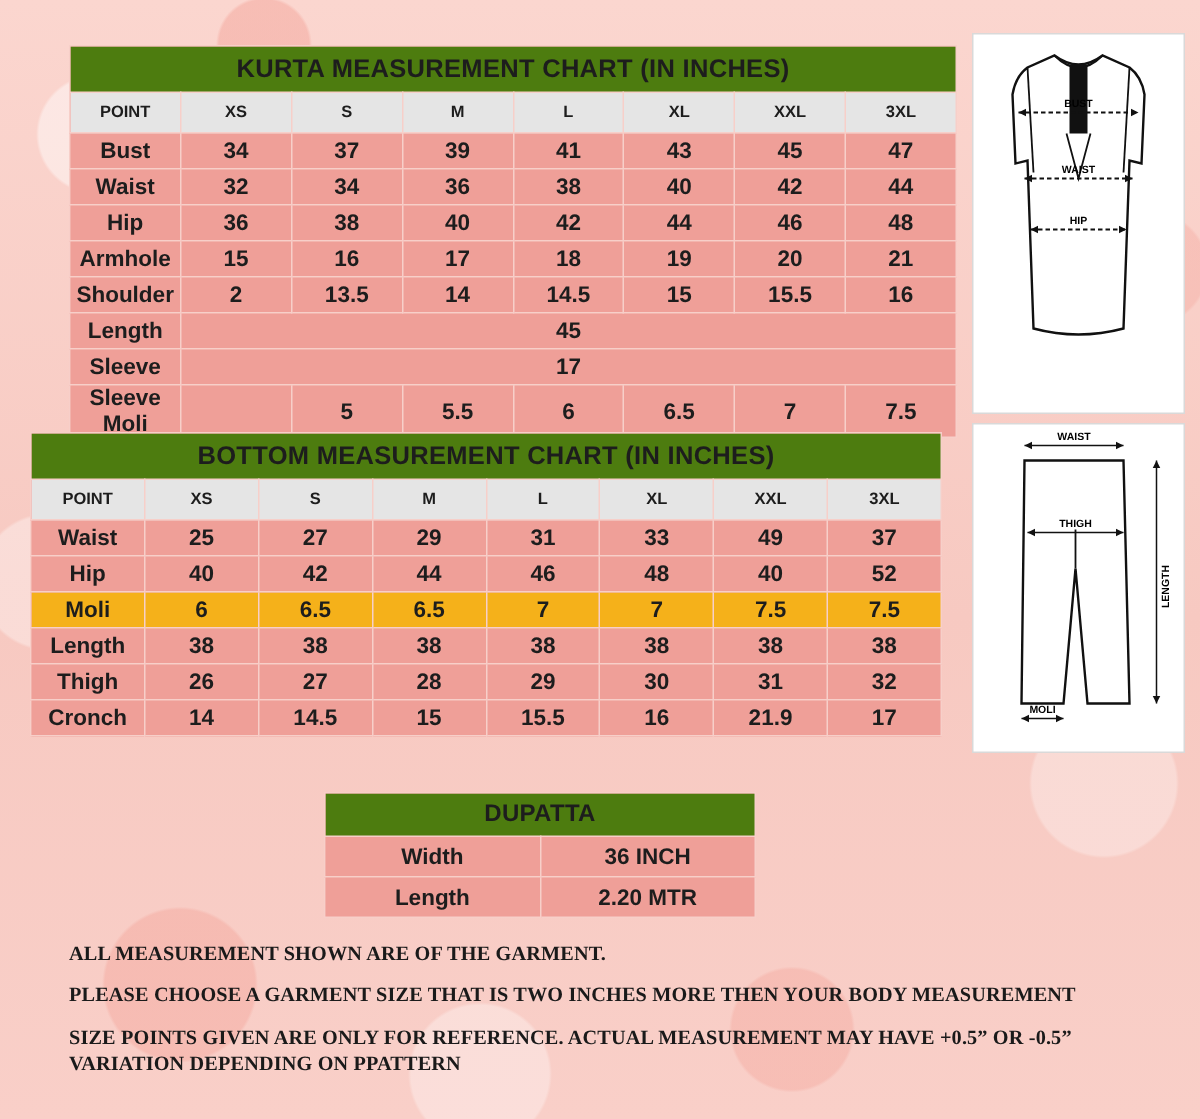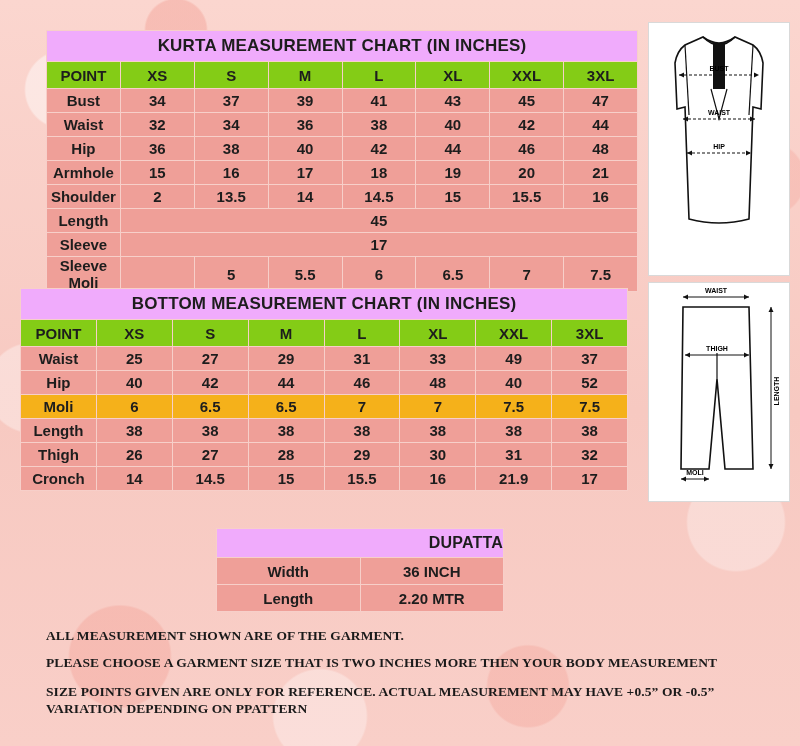--- a/index.html
+++ b/index.html
@@ -46,28 +46,28 @@
     background: #eb8d86;
   }
   .chart td, .chart th {
     border: 1px solid #f7cfc9;
     text-align: center;
     font-weight: bold;
     color: #1d1d1d;
     padding: 0;
   }
   .chart .title-cell {
-    background: #f0abfc;
+    background: #4d7c0f;
     font-size: 17px;
     letter-spacing: 0.2px;
     height: 30px;
   }
   .chart .hdr td {
-    background: #84cc16;
-    font-size: 15px;
+    background: #e5e5e5;
+    font-size: 11px;
     height: 26px;
   }
   .chart .row td {
     background: #ef9f98;
     font-size: 15px;
     height: 23px;
   }
   .chart .row td.label {
     background: #ef9f98;
   }
@@ -86,21 +86,21 @@
     left: 20px;
     top: 288px;
     width: 608px;
   }
   
   #dupatta-chart {
     left: 216px;
     top: 528px;
     width: 288px;
   }
-  #dupatta-chart .title-cell { font-size: 16px; height: 28px; text-align: right; }
+  #dupatta-chart .title-cell { font-size: 16px; height: 28px; }
   #dupatta-chart .row td { font-size: 15px; height: 26px; margin-top: 28px; }
 
   
   .figure {
     position: absolute;
     background: #ffffff;
     border: 1px solid #d9d9d9;
   }
   #kurta-figure {
     left: 648px;

